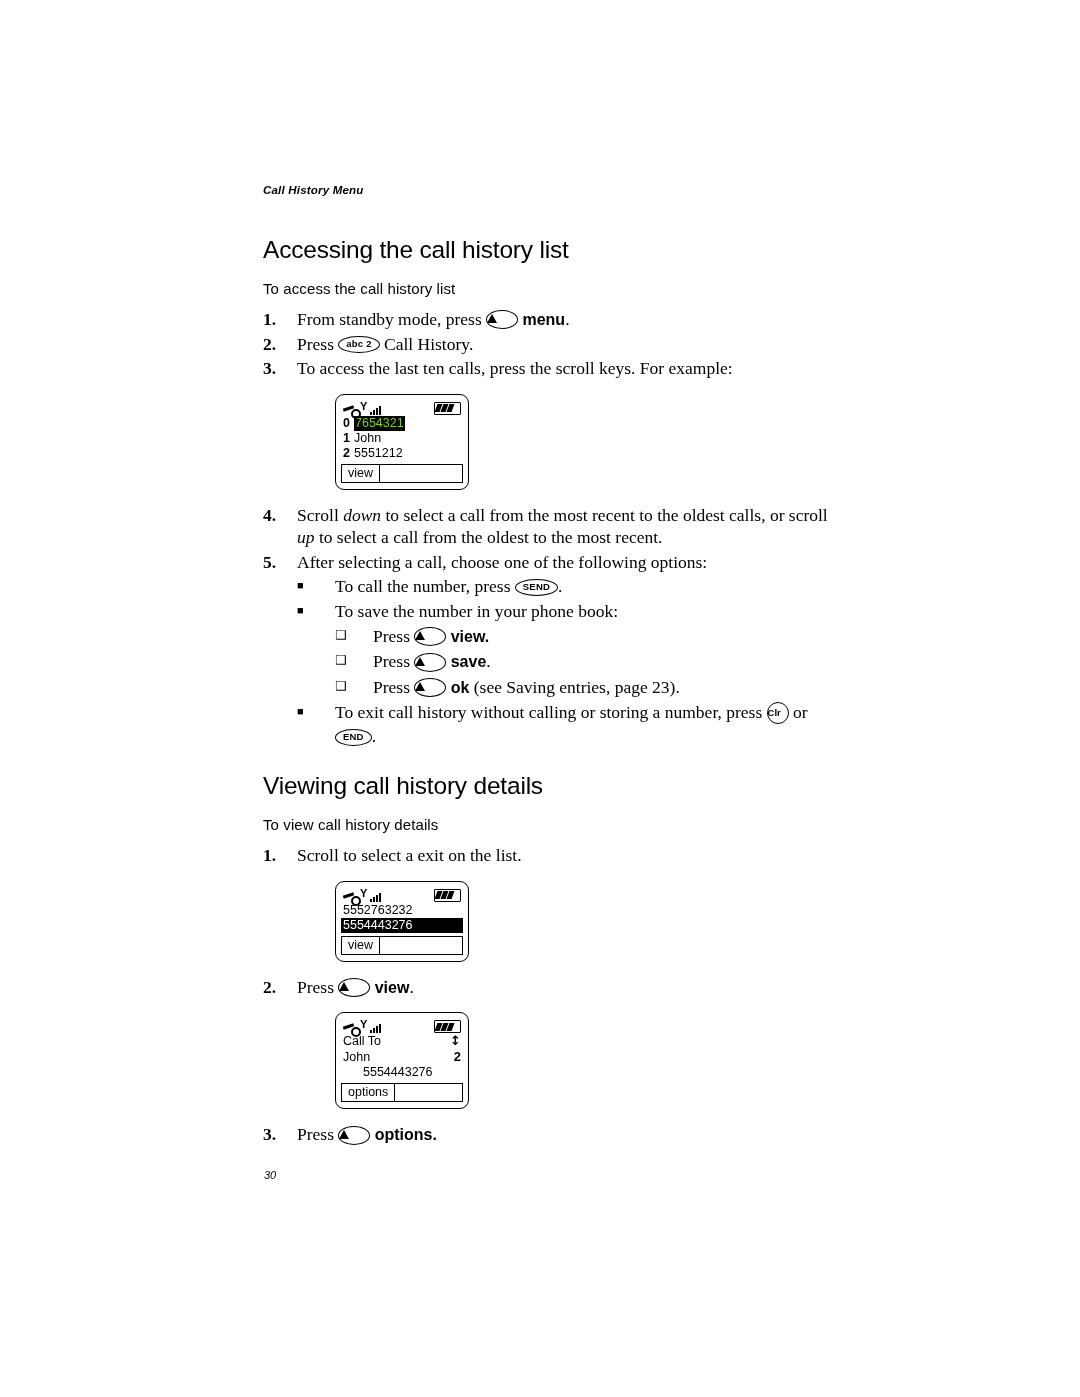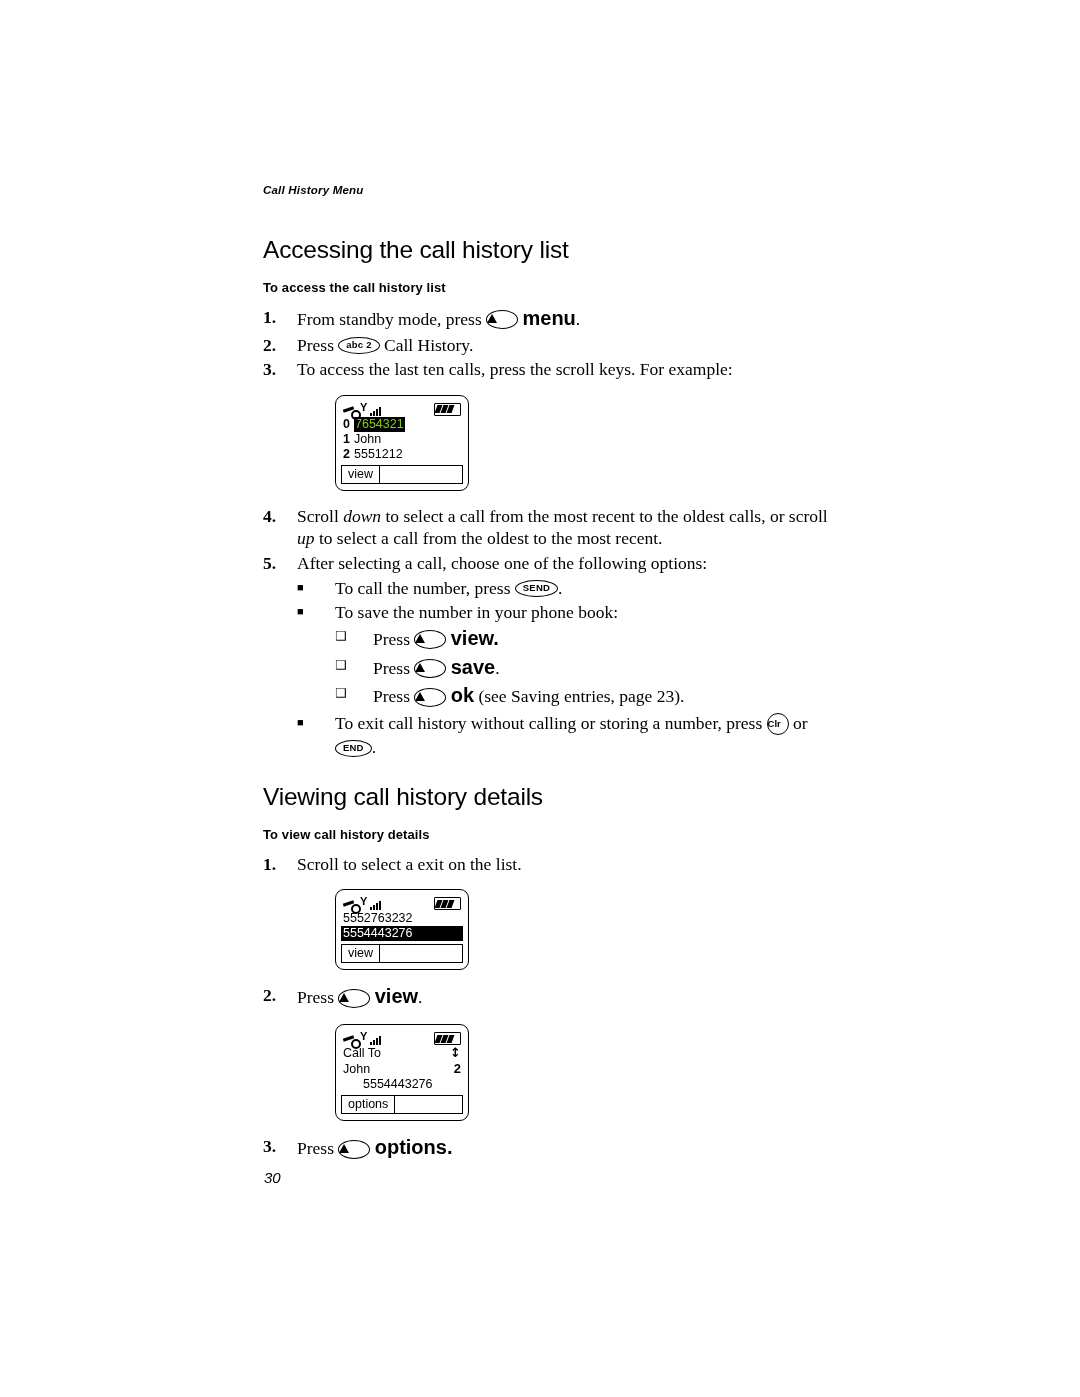--- a/index.html
+++ b/index.html
@@ -41,22 +41,22 @@
   
   h1.section-title {
     font-family: "Liberation Sans", sans-serif;
     font-weight: normal;
     font-size: 24.5px;
     margin: 0 0 16px 0;
     letter-spacing: -0.2px;
   }
   h2.task-title {
     font-family: "Liberation Sans", sans-serif;
-    font-weight: bold;
-    font-size: 13px;
+    font-weight: normal;
+    font-size: 15px;
     margin: 0 0 11px 0;
     letter-spacing: 0.1px;
   }
 
   
   .steps { margin: 0; }
   .step {
     display: flex;
     font-size: 17.5px;
     line-height: 1.29;
@@ -100,21 +100,21 @@
     flex: 0 0 38px;
     font-size: 12.5px;
     line-height: 1.6;
     font-family: "DejaVu Sans", sans-serif;
   }
   .subbullet-body { flex: 1 1 auto; }
 
   .bold-sans {
     font-family: "Liberation Sans", sans-serif;
     font-weight: bold;
-    font-size: 20px;
+    font-size: 16px;
   }
   em { font-style: italic; }
 
   
   .key {
     display: inline-block;
     vertical-align: middle;
     position: relative;
     top: -1px;
     border: 1.3px solid #000;
@@ -299,21 +299,21 @@
   .softkey-row .sk:last-child { border-right: none; }
   .softkey-row .sk-fill { flex: 1 1 auto; }
 
   
   .page-number {
     position: absolute;
     left: 264px;
     top: 1168px;
     font-family: "Liberation Sans", sans-serif;
     font-style: italic;
-    font-size: 15px;
+    font-size: 11px;
   }
 </style>
 </head>
 <body>
 
 <div class="page">
 
   <div class="content">
 
     <div class="running-header">Call History Menu</div>

